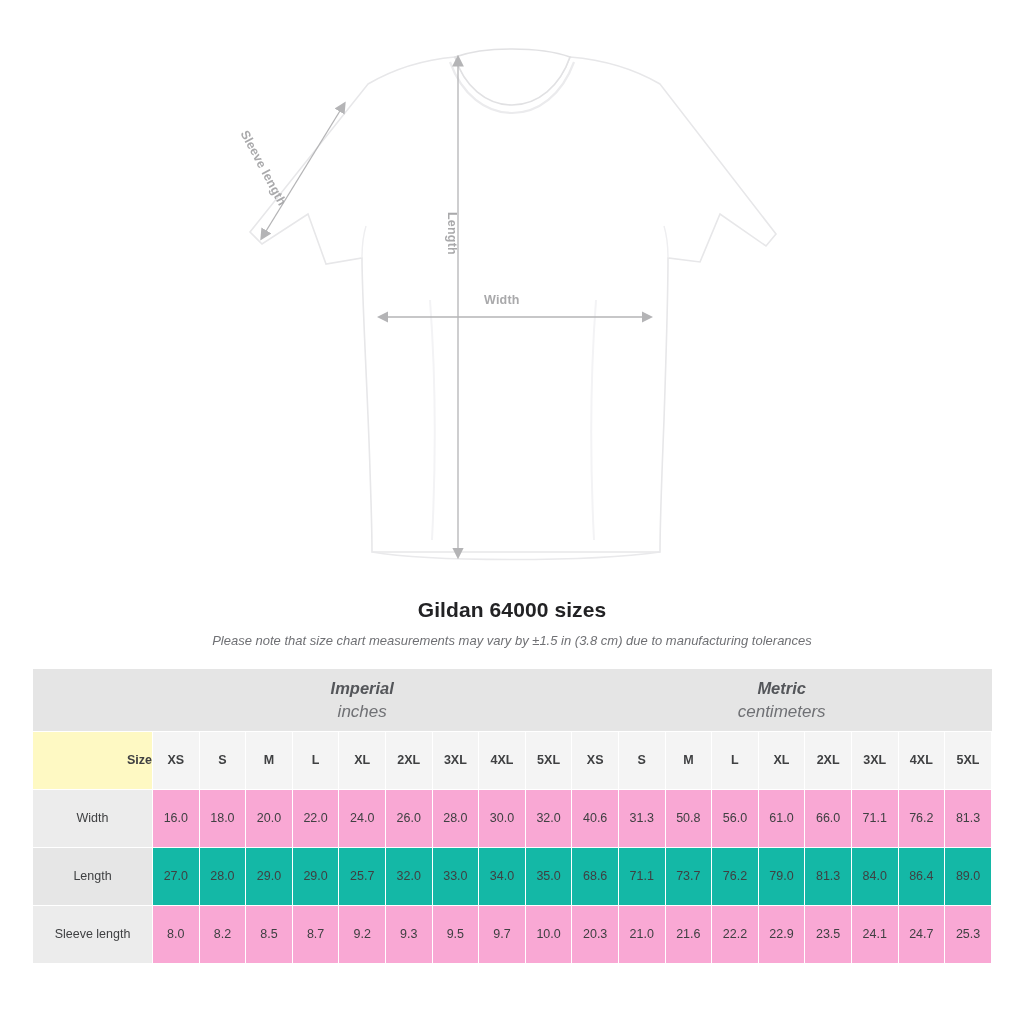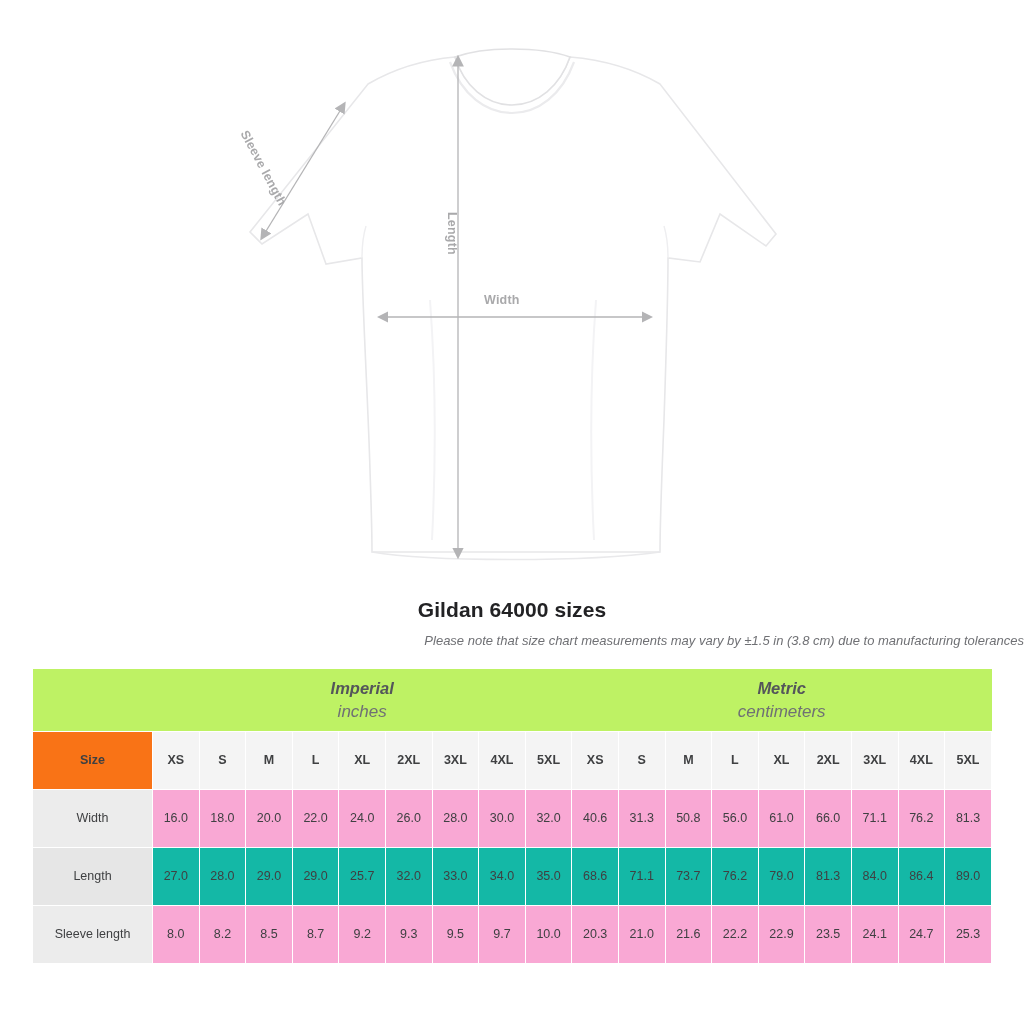--- a/index.html
+++ b/index.html
@@ -65,21 +65,20 @@
     font-size: 21px;
     font-weight: bold;
     color: #222224;
     letter-spacing: 0.1px;
   }
   .chart-note {
     margin-top: 11px;
     font-size: 13px;
     font-style: italic;
     color: #6f7074;
-    text-align: right;
   }
 
   
   .table-wrap {
     margin: 21px 32px 0 32px;
     width: 960px;
   }
   table.size-table {
     border-collapse: collapse;
     width: 100%;
@@ -89,21 +88,21 @@
     border: 1px solid #ffffff;
     text-align: center;
     vertical-align: middle;
     font-size: 12.5px;
     color: #3f4042;
     font-weight: normal;
     padding: 0;
   }
 
   tr.unit-row td {
-    background: #bef264;
+    background: #e5e5e5;
     height: 62px;
     border: none;
   }
   .unit-cell-label {
     font-size: 16.5px;
     font-style: italic;
     font-weight: bold;
     color: #54565a;
     line-height: 1.25;
   }
@@ -116,21 +115,22 @@
   }
 
   tr.header-row td {
     background: #f4f4f4;
     height: 58px;
     font-weight: bold;
     color: #3f4042;
     font-size: 12.5px;
   }
   tr.header-row td.rowhead {
-    background: #f97316;
+    background: #fef9c3;
+    text-align: right;
   }
 
   tr.data-row td {
     height: 58px;
     background: #f9a8d4;
   }
   tr.data-row.alt td {
     background: #14b8a6;
   }
   td.rowhead {

